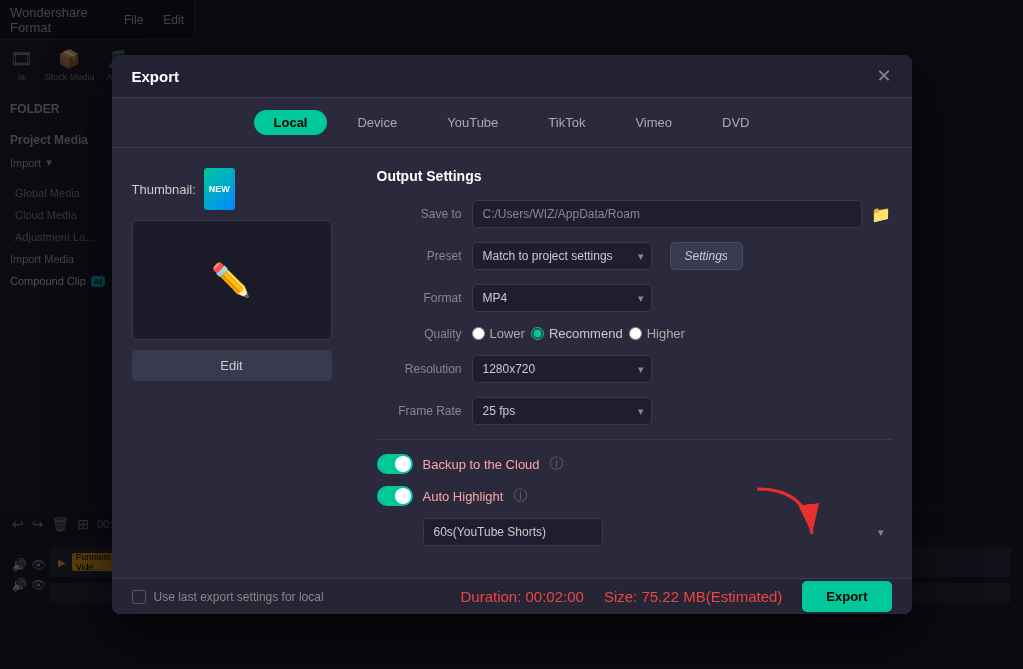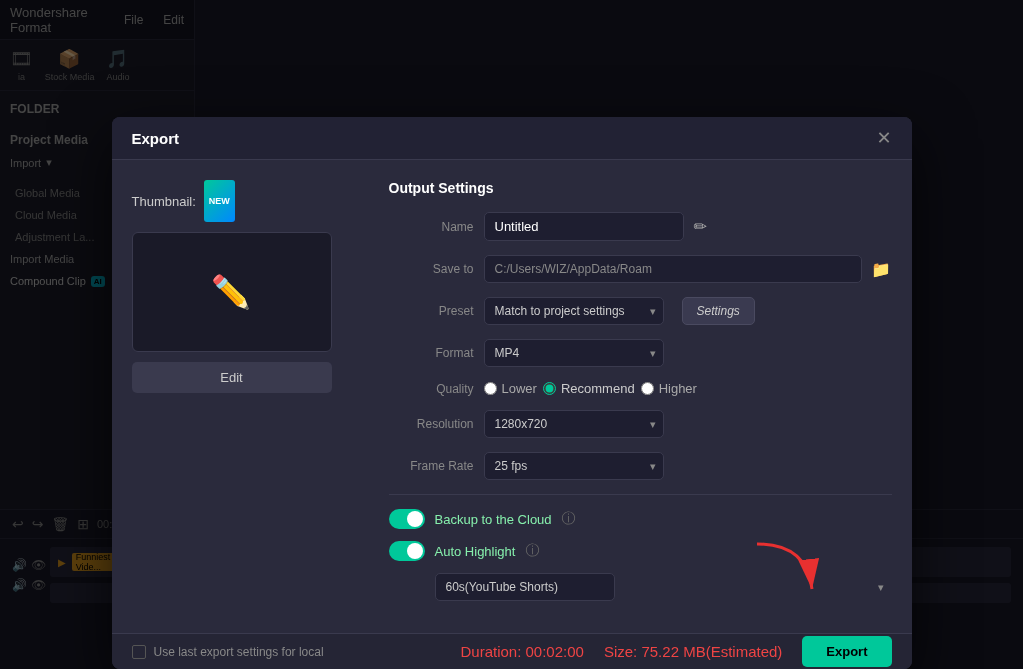--- a/index.html
+++ b/index.html
@@ -156,21 +156,21 @@
       color: #888;
       font-size: 11px;
     }
 
     
     .modal-overlay {
       position: absolute;
       inset: 0;
       background: rgba(0,0,0,0.6);
       display: flex;
-      align-items: flex-end;
+      align-items: center;
       justify-content: center;
       z-index: 100;
     }
 
     .modal {
       background: #2a2a3c;
       border-radius: 8px;
       width: 800px;
       min-height: 520px;
       position: relative;
@@ -221,21 +221,21 @@
     }
 
     .tab-item.active {
       background: #00c89a;
       color: #000;
       font-weight: 600;
     }
 
     .modal-body {
       display: flex;
-      gap: 12px;
+      gap: 0;
       padding: 20px;
     }
 
     
     .thumbnail-panel {
       width: 220px;
       flex-shrink: 0;
       display: flex;
       flex-direction: column;
       gap: 10px;
@@ -447,21 +447,21 @@
       width: 16px;
       height: 16px;
       background: #fff;
       border-radius: 50%;
       top: 2px;
       right: 2px;
       transition: 0.2s;
     }
 
     .toggle-label {
-      color: #86efac;
+      color: #fca5a5;
       font-size: 13px;
     }
 
     .info-icon {
       color: #666;
       font-size: 14px;
       cursor: pointer;
     }
 
     .dropdown-row {
@@ -614,42 +614,45 @@
 </div>
 
 <div class="modal-overlay">
   <div class="modal">
 
     <div class="modal-header">
       <span class="modal-title">Export</span>
       <button class="modal-close">✕</button>
     </div>
 
+    <div class="modal-tabs">
+      <div class="tab-item active">Local</div>
+      <div class="tab-item">Device</div>
+      <div class="tab-item">YouTube</div>
+      <div class="tab-item">TikTok</div>
+      <div class="tab-item">Vimeo</div>
+      <div class="tab-item">DVD</div>
+    </div>
 
     <div class="modal-body">
 
       <div class="thumbnail-panel">
         <div class="thumbnail-label">
           <span>Thumbnail:</span>
           <span class="new-badge">NEW</span>
         </div>
         <div class="thumbnail-preview">
           <span class="thumbnail-icon">✏️</span>
         </div>
         <button class="edit-btn">Edit</button>
       </div>
 
       <div class="settings-panel">
         <div class="settings-title">Output Settings</div>
 
-        <div class="settings-row">
-          <span class="settings-label">Name</span>
-          <input class="settings-input" type="text" value="Untitled" style="">
-          <button class="ai-btn">✏</button>
-        </div>
 
         <div class="settings-row">
           <span class="settings-label">Save to</span>
           <span class="settings-path">C:/Users/WIZ/AppData/Roam</span>
           <button class="folder-btn">📁</button>
         </div>
 
         <div class="settings-row">
           <span class="settings-label">Preset</span>
           <div class="select-wrapper">

